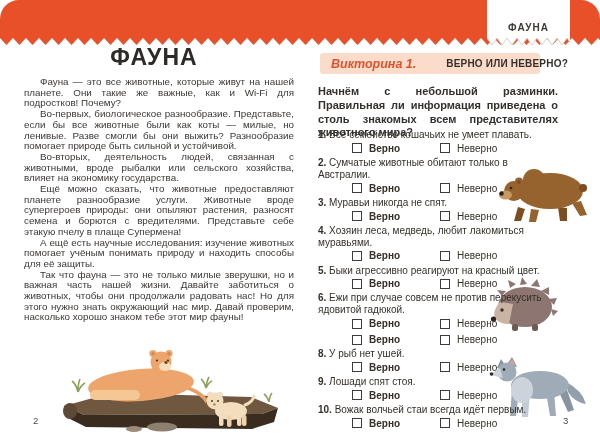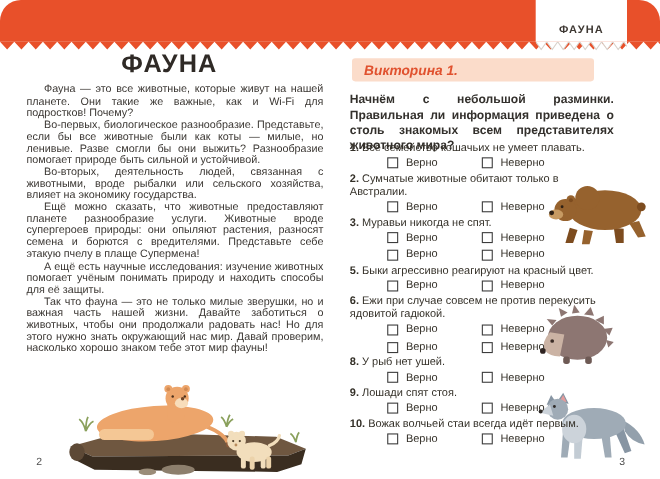--- a/index.html
+++ b/index.html
@@ -43,21 +43,21 @@
   .quiz-intro {
     position:absolute; left:318px; top:85px; width:240px;
     font-size:11px; font-weight:bold; line-height:13.8px; color:#33302c; text-align:justify;
   }
   .questions { position:absolute; left:318px; top:129px; width:238px; z-index:2; }
   .question { margin-bottom:1.4px; }
   .q-line { font-size:10px; line-height:12px; color:#343028; }
   .q-num { font-weight:bold; }
   .q-options { display:flex; align-items:center; padding-left:34px; height:14.5px; }
   .opt { display:flex; align-items:center; cursor:pointer; }
-  .opt:first-child { margin-right:40px; }
+  .opt:first-child { margin-right:40px;font-weight:bold; }
   .checkbox { width:8px; height:8px; border:1.3px solid #3c3c3c; background:#ffffff; margin-right:7px; flex:0 0 auto; }
   .opt-label { font-size:10px; color:#343028; }
 
   .bear-ill { position:absolute; left:498px; top:163px; width:97px; height:62px; z-index:1; }
   .hedgehog-ill { position:absolute; left:486px; top:276px; width:72px; height:56px; z-index:1; }
   .wolf-ill { position:absolute; left:488px; top:354px; width:102px; height:68px; z-index:1; }
 </style>
 </head>
 <body>
 
@@ -130,20 +130,21 @@
       <circle cx="156" cy="53" r="1" fill="#4a3a26"></circle>
       <circle cx="162" cy="53" r="1" fill="#4a3a26"></circle>
       <circle cx="158.5" cy="56.5" r="1.3" fill="#b98c5e"></circle>
     </g>
   </svg>
 
   <div class="page-number pn-left">2</div>
 
   <div class="quiz-header">
     <span class="quiz-script">Викторина 1.</span>
+    <span class="quiz-caps">ВЕРНО ИЛИ НЕВЕРНО?</span>
   </div>
   <div class="quiz-intro">Начнём с небольшой разминки. Правильная ли информация приведена о столь знакомых всем представителях животного мира?</div>
   <div class="questions">
       <div class="question">
         <div class="q-line"><span class="q-num">1.</span><span> Всё семейство кошачьих не умеет плавать.</span></div>
         <div class="q-options">
           <span class="opt">
             <span class="checkbox"></span>
             <span class="opt-label">Верно</span>
           </span>
@@ -173,20 +174,21 @@
             <span class="checkbox"></span>
             <span class="opt-label">Верно</span>
           </span>
           <span class="opt">
             <span class="checkbox"></span>
             <span class="opt-label">Неверно</span>
           </span>
         </div>
       </div>
       <div class="question">
+        <div class="q-line"><span class="q-num">4.</span><span> Хозяин леса, медведь, любит лакомиться муравьями.</span></div>
         <div class="q-options">
           <span class="opt">
             <span class="checkbox"></span>
             <span class="opt-label">Верно</span>
           </span>
           <span class="opt">
             <span class="checkbox"></span>
             <span class="opt-label">Неверно</span>
           </span>
         </div>

